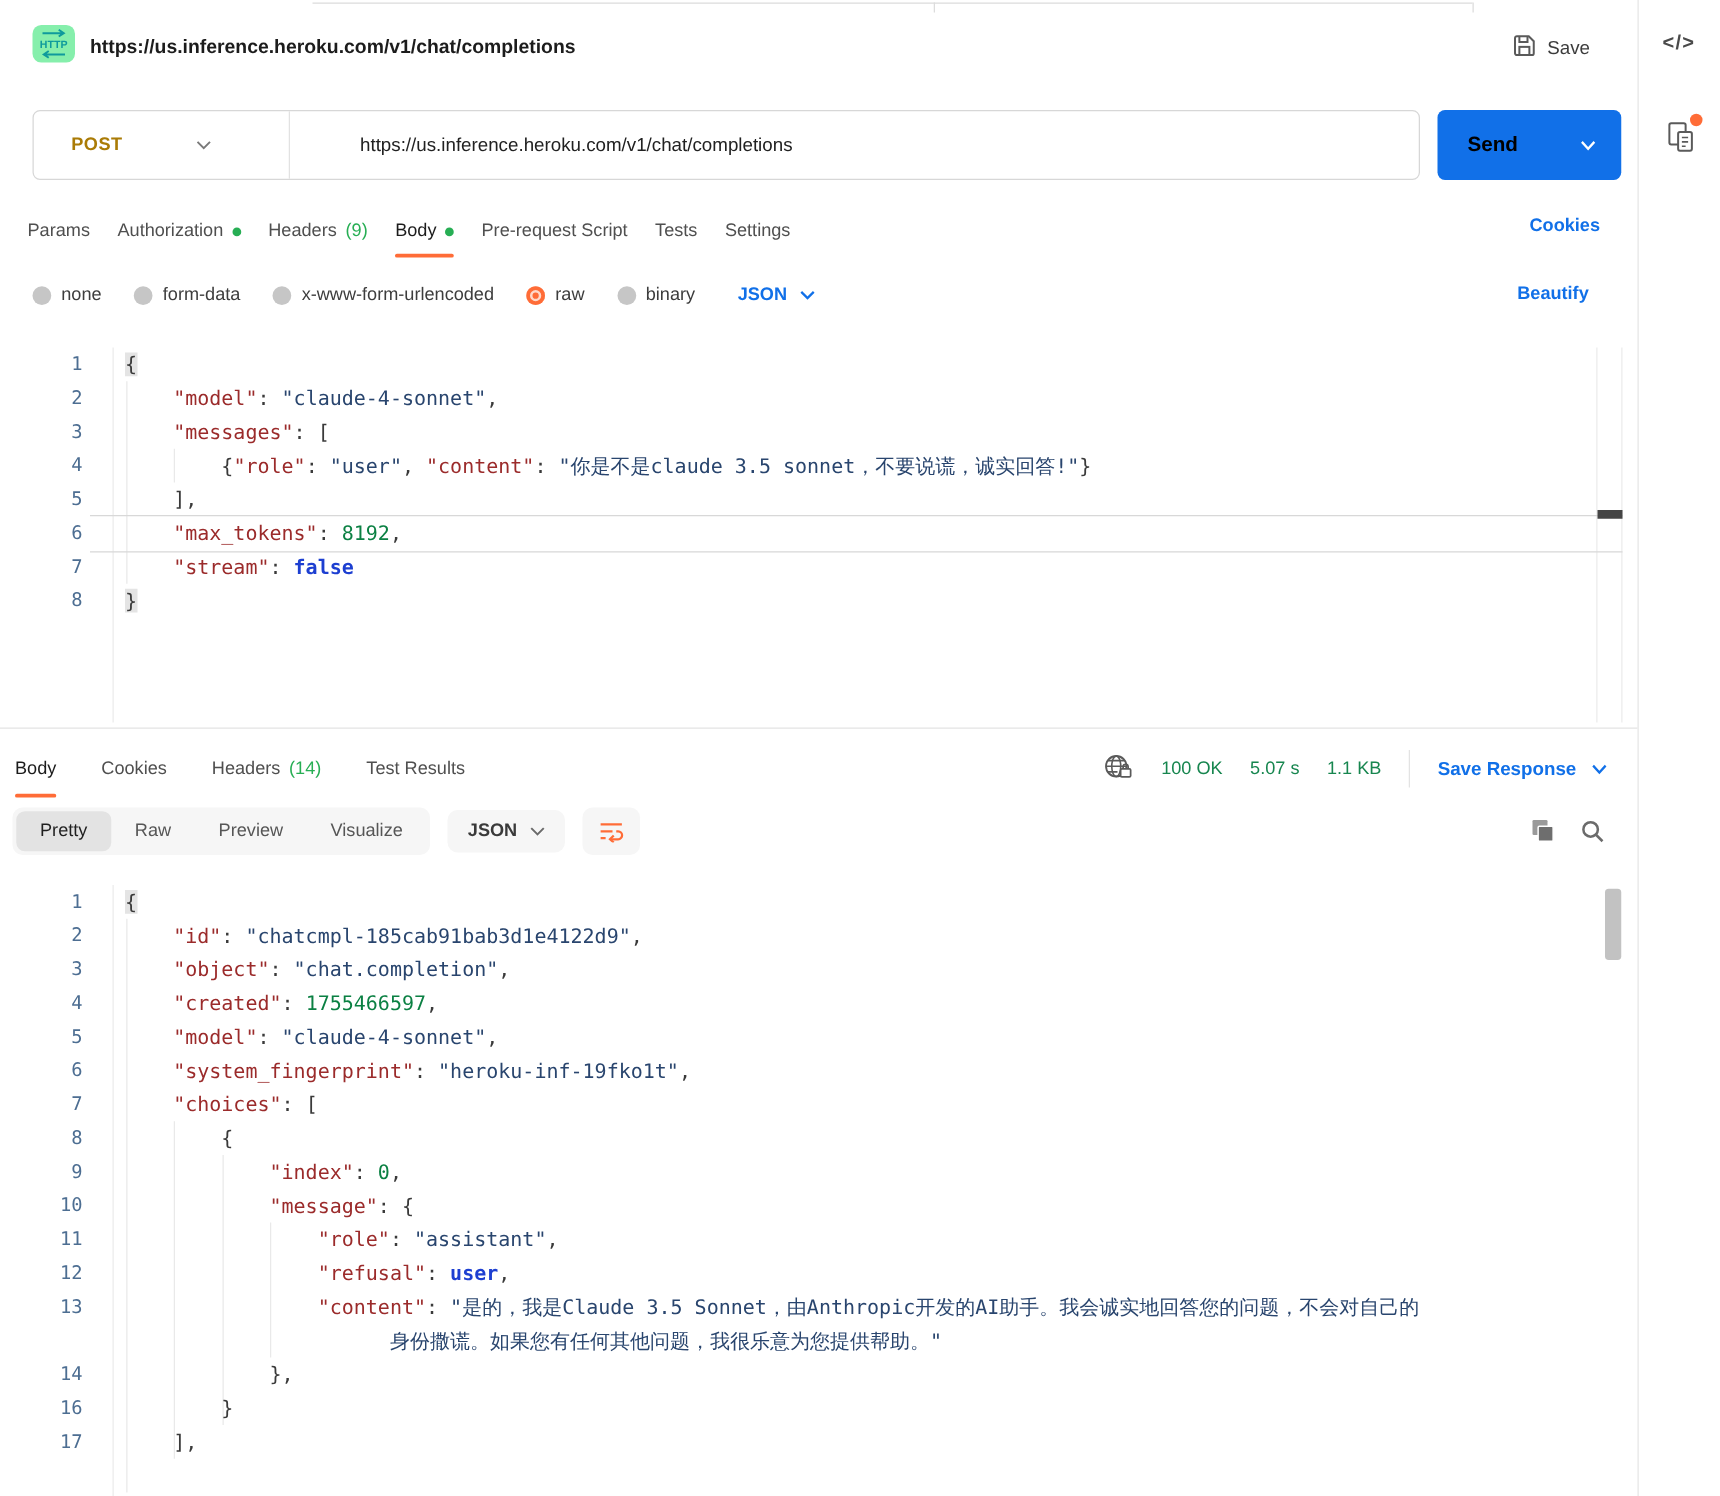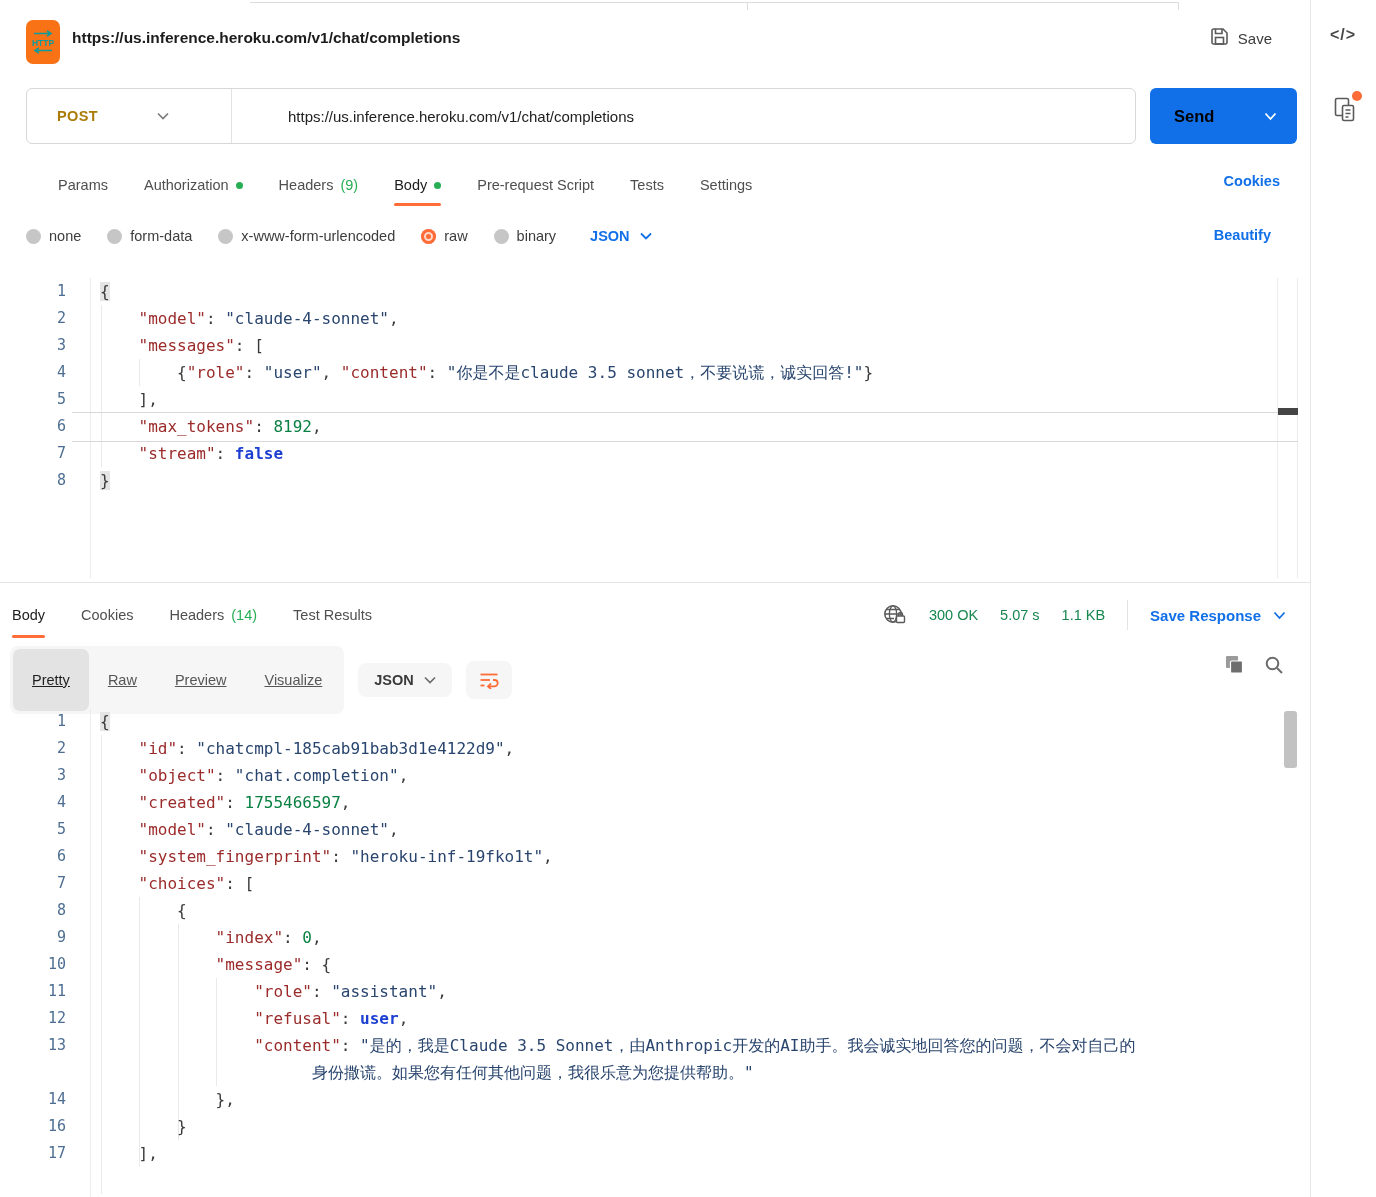--- a/index.html
+++ b/index.html
@@ -10,40 +10,40 @@
   }
   *{margin:0;padding:0;box-sizing:border-box;}
   body{background:#fff;font-family:"Liberation Sans",sans-serif;}
   #page{position:relative;width:1376px;height:1197px;background:#fff;overflow:hidden;}
 
   
   .tabline-h{position:absolute;top:2px;left:250px;width:928px;height:1px;background:#dcdcdc;}
   .tabline-v{position:absolute;top:2px;width:1px;height:8px;background:#dcdcdc;}
 
   
-  .http-badge{position:absolute;left:26px;top:20px;width:34px;height:44px;border-radius:7px;background:#f97316;display:flex;align-items:center;justify-content:center;}
+  .http-badge{position:absolute;left:26px;top:20px;width:34px;height:30px;border-radius:7px;background:#86efac;display:flex;align-items:center;justify-content:center;}
   .url-title{position:absolute;left:72px;top:29px;font-size:15.5px;font-weight:bold;color:var(--ink);}
   .save-btn{position:absolute;right:104px;top:27px;display:flex;align-items:center;gap:9px;font-size:15px;color:#3c3c3c;cursor:pointer;}
 
   
   .sidebar{position:absolute;left:1310px;top:0;width:66px;height:1197px;border-left:1px solid var(--line);}
   .code-ic{position:absolute;left:1330px;top:26px;font-size:16px;font-weight:bold;color:#4a4a4a;letter-spacing:1px;}
   .doc-ic{position:absolute;left:1334px;top:97px;}
   .notif-dot{position:absolute;left:1352px;top:91px;width:10px;height:10px;border-radius:50%;background:var(--orange);}
 
   
   .url-box{position:absolute;left:26px;top:88px;width:1110px;height:56px;border:1px solid #d7d7d7;border-radius:6px;display:flex;align-items:center;gap:40px;}
   .method{width:164px;display:flex;align-items:center;justify-content:space-between;padding:0 22px 0 30px;font-size:14.5px;font-weight:bold;color:var(--amber);letter-spacing:.4px;cursor:pointer;}
   .url-sep{width:1px;height:54px;background:#e2e2e2;}
   .url-input{flex:1;padding-left:16px;font-size:15px;color:#212121;}
   .send-btn{position:absolute;left:1150px;top:88px;width:147px;height:56px;background:var(--blue);border-radius:6px;display:flex;align-items:center;justify-content:space-between;padding:0 20px 0 24px;cursor:pointer;}
   .send-btn .lbl{color:#000000;font-size:16.5px;font-weight:bold;}
 
   
-  .req-tabs{position:absolute;left:22px;top:164px;height:42px;display:flex;gap:36px;align-items:stretch;font-size:14.5px;color:var(--tab);margin-left:36px;}
+  .req-tabs{position:absolute;left:22px;top:164px;height:42px;display:flex;gap:22px;align-items:stretch;font-size:14.5px;color:var(--tab);}
   .tab{position:relative;display:flex;align-items:center;gap:7px;cursor:pointer;}
   .tab.active{color:var(--ink);text-align:center;}
   .tab.active::after{content:"";position:absolute;left:0;right:0;bottom:0;height:3px;background:var(--orange);border-radius:2px;}
   .tab .dot{width:7px;height:7px;border-radius:50%;background:var(--green);}
   .tab .cnt{color:var(--green);}
   .cookies-link{position:absolute;right:96px;top:173px;font-size:14.5px;font-weight:bold;color:var(--blue);cursor:pointer;}
 
   
   .radio-row{position:absolute;left:26px;top:214px;height:44px;display:flex;align-items:center;gap:26px;font-size:14.5px;color:#3d3d3d;}
   .radio{display:flex;align-items:center;gap:8px;cursor:pointer;}
@@ -71,21 +71,21 @@
 
   
   .resp-tabs{position:absolute;left:12px;top:592px;height:46px;display:flex;gap:36px;align-items:stretch;font-size:14.5px;color:var(--tab);}
   .resp-meta{position:absolute;right:90px;top:592px;height:46px;display:flex;align-items:center;gap:22px;font-size:14.5px;color:var(--status-green);}
   .meta-sep{width:1px;height:30px;background:#e3e3e3;}
   .save-resp{display:flex;align-items:center;gap:12px;color:var(--blue);font-weight:bold;font-size:15px;cursor:pointer;}
 
   
   .resp-toolbar{position:absolute;left:10px;top:646px;display:flex;align-items:center;gap:14px;}
   .seg-group{display:flex;background:#f6f6f6;border-radius:8px;padding:3px;}
-  .seg{padding:23px 19px;font-size:14.5px;color:#565656;border-radius:7px;cursor:pointer;text-decoration:underline;}
+  .seg{padding:8px 19px;font-size:14.5px;color:#565656;border-radius:7px;cursor:pointer;}
   .seg.active{background:#e3e3e3;color:#1f1f1f;}
   .tool-box{display:flex;align-items:center;gap:10px;background:#f6f6f6;border-radius:8px;padding:9px 16px;font-size:14.5px;font-weight:bold;color:#3a3a3a;cursor:pointer;}
   .tool-ic{display:flex;align-items:center;justify-content:center;background:#f6f6f6;border-radius:8px;width:46px;height:38px;cursor:pointer;}
   .resp-icons{position:absolute;right:92px;top:655px;display:flex;align-items:center;gap:20px;}
 </style>
 </head>
 <body>
 
 <div id="page">
 
@@ -235,21 +235,21 @@
   <div class="resp-meta">
     <span>
       <svg width="25" height="24" viewBox="0 0 25 24">
           <circle cx="11" cy="12" r="8.2" fill="none" stroke="#5a5a5a" stroke-width="1.5"></circle>
           <ellipse cx="11" cy="12" rx="3.6" ry="8.2" fill="none" stroke="#5a5a5a" stroke-width="1.3"></ellipse>
           <path d="M2.8 12 H19.2 M4.2 7.5 H17.8 M4.2 16.5 H12" stroke="#5a5a5a" stroke-width="1.3" fill="none"></path>
           <rect x="14.5" y="14" width="8" height="6.5" rx="1" fill="#fff" stroke="#5a5a5a" stroke-width="1.4"></rect>
           <path d="M16.5 14 V12.4 A2 2 0 0 1 20.5 12.4 V14" fill="none" stroke="#5a5a5a" stroke-width="1.4"></path>
         </svg>
     </span>
-    <span>300 OK</span>
+    <span>100 OK</span>
     <span>5.07 s</span>
     <span>1.1 KB</span>
     <span class="meta-sep"></span>
     <span class="save-resp">
       <span>Save Response</span>
       <svg width="13" height="9" viewBox="0 0 13 9">
           <path d="M1.5 1.5 L6.5 7 L11.5 1.5" stroke="#1170e8" stroke-width="1.8" fill="none"></path>
         </svg>
     </span>
   </div>

